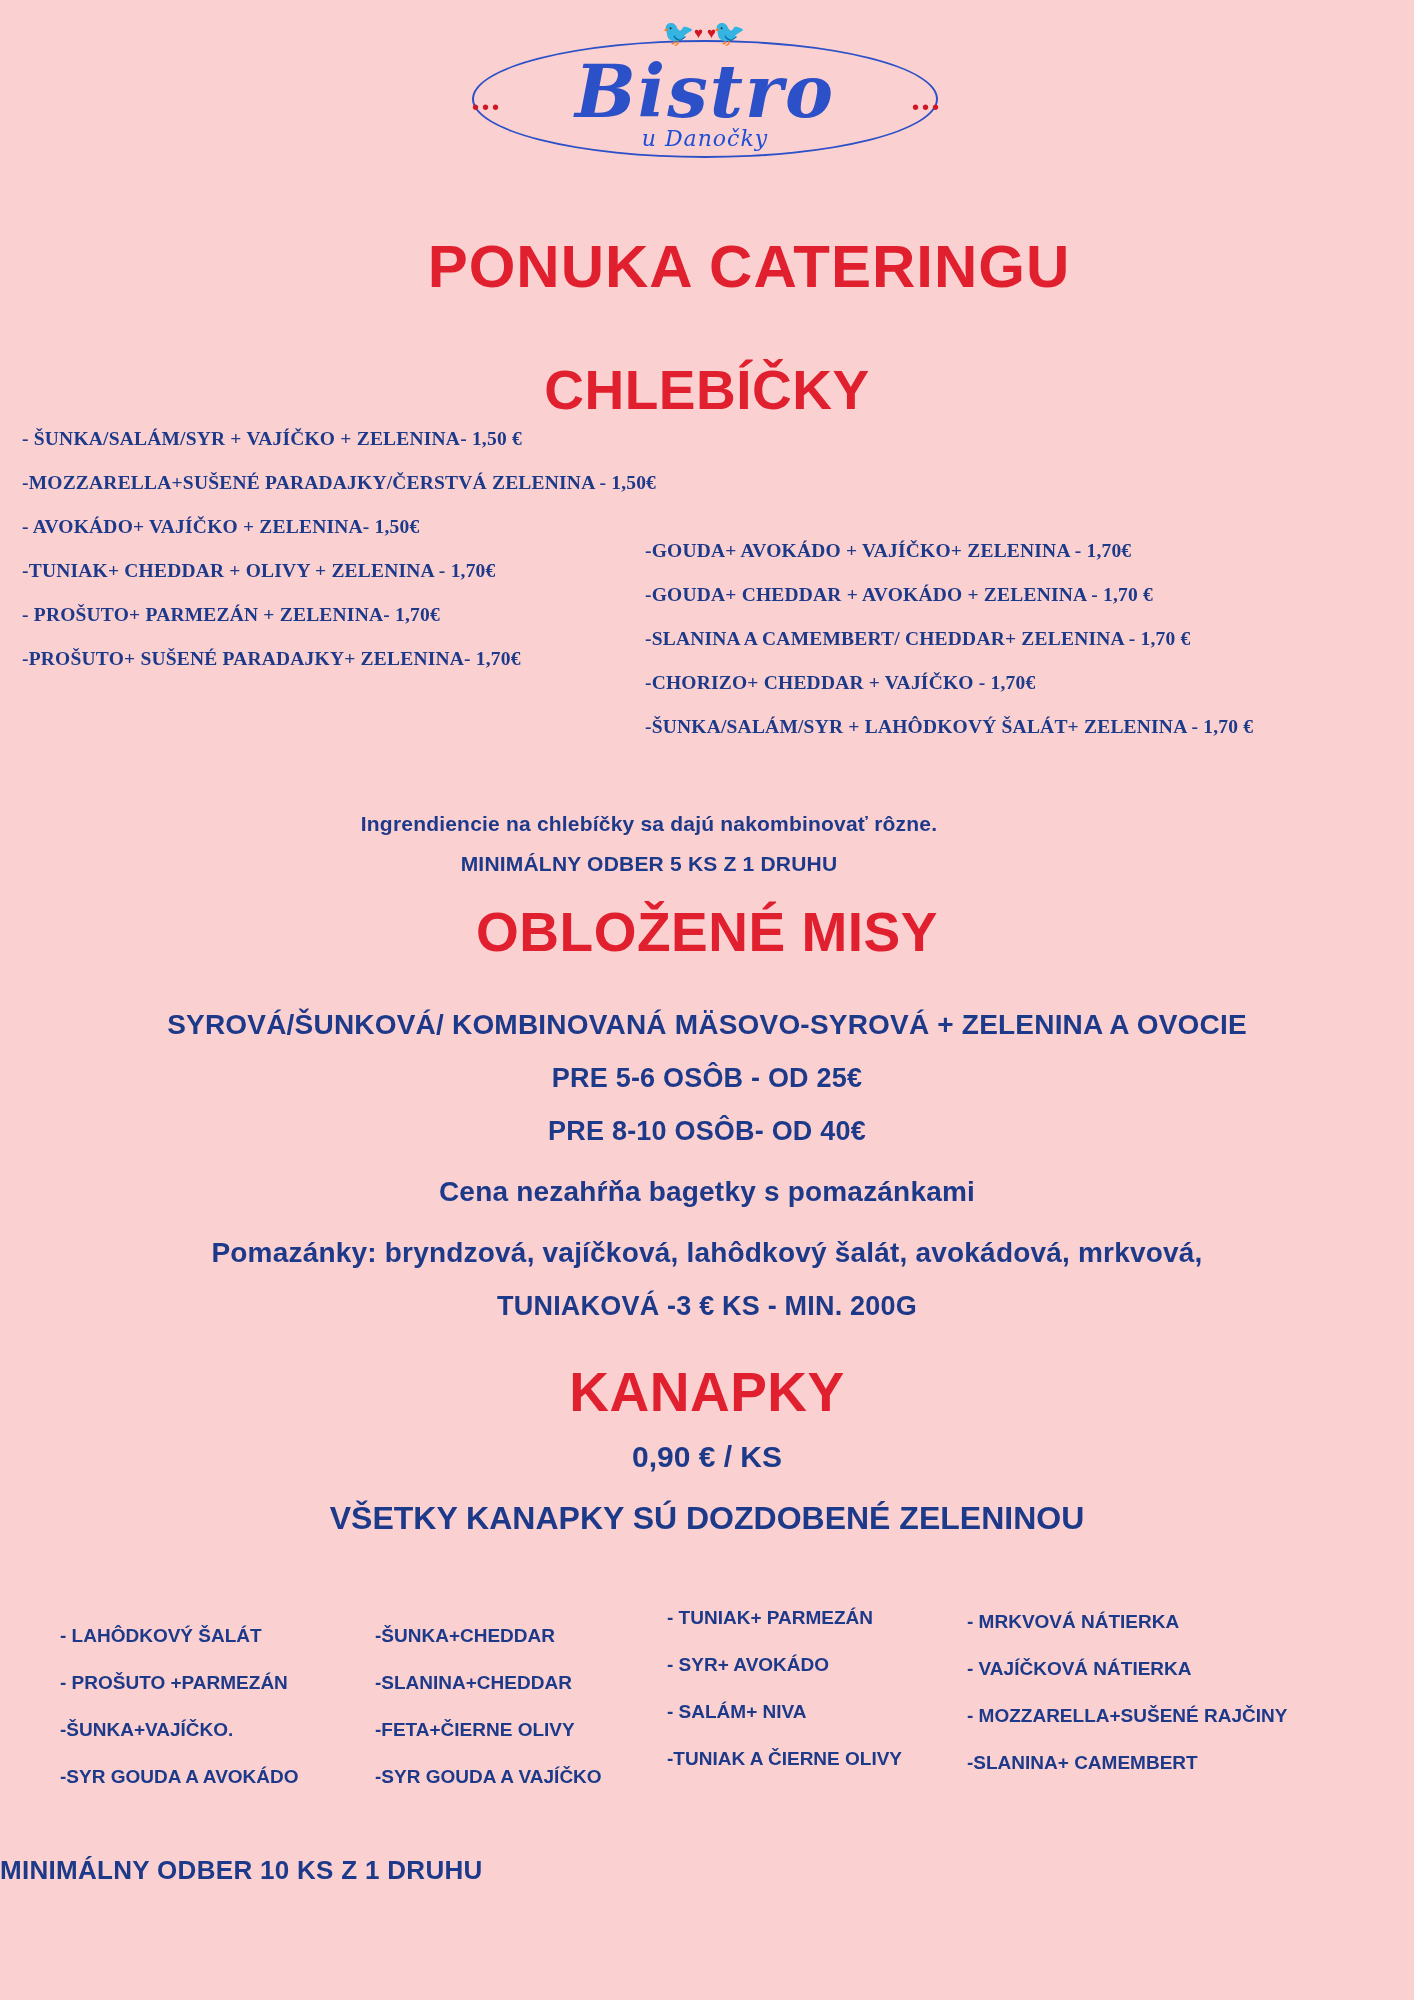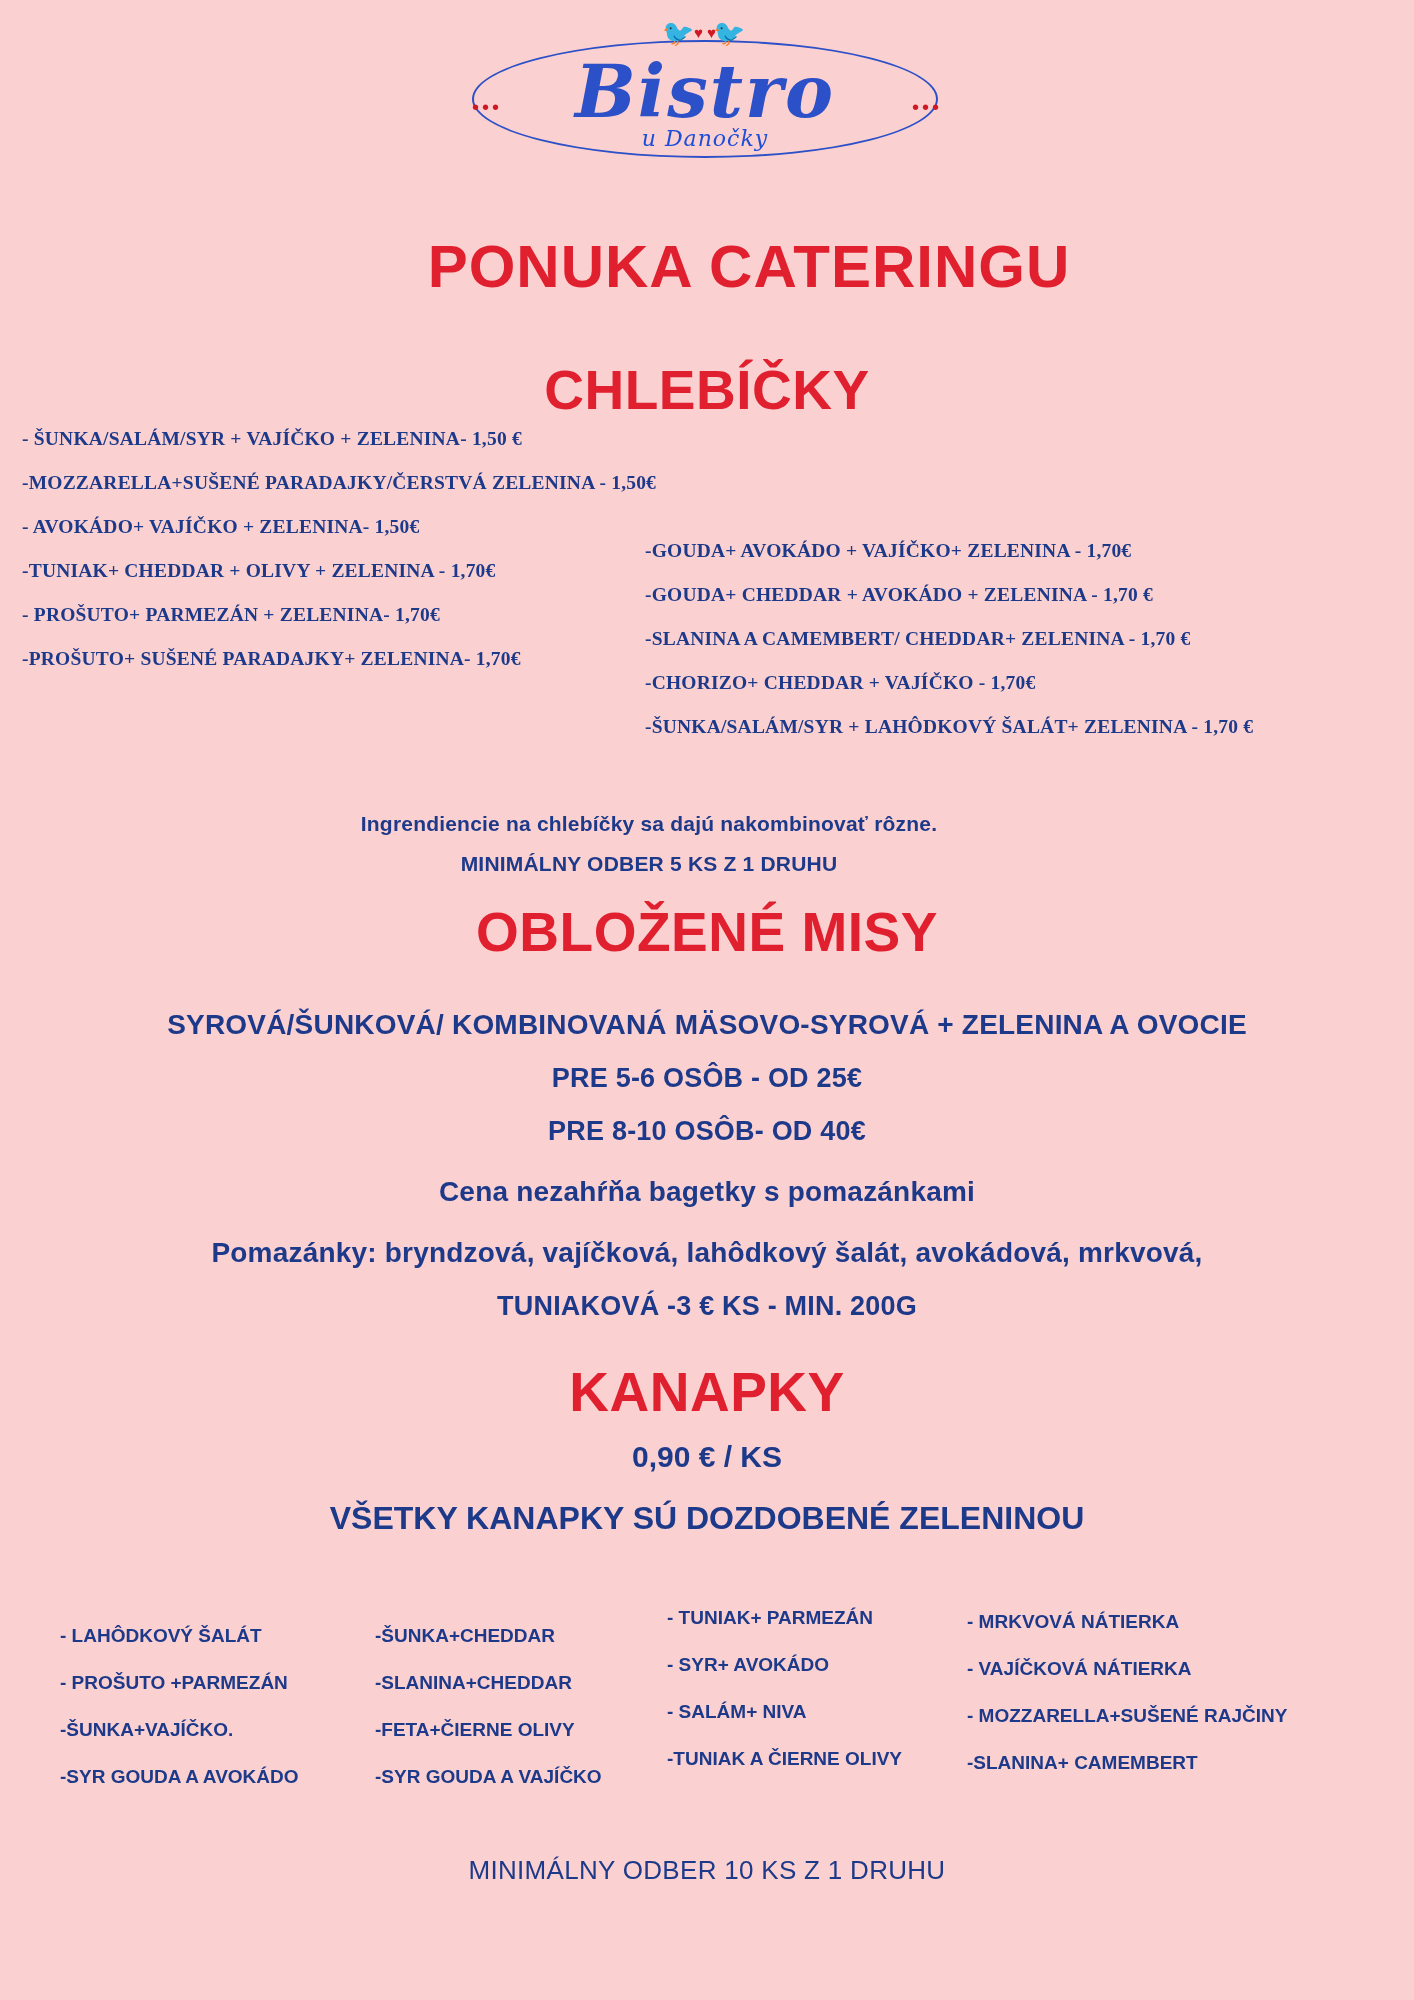--- a/index.html
+++ b/index.html
@@ -214,23 +214,22 @@
   #kan-col-4 { width: 300px; }
   #kan-col-3 .row { margin-bottom: 25px; }
   .kan-col-3-shift { position: relative; top: -18px; }
   .kan-col-4-shift { position: relative; top: -14px; }
 
   .min10 {
     position: absolute;
     top: 1855px;
     left: 0;
     width: 1414px;
-    text-align: center;
     font-size: 26px;
-    font-weight: normal;
+    font-weight: bold;
     letter-spacing: 0.3px;
   }
 </style>
 </head>
 <body>
 
 <div class="page">
 
   <div class="logo-wrap">
     <div class="logo-ellipse"></div>

